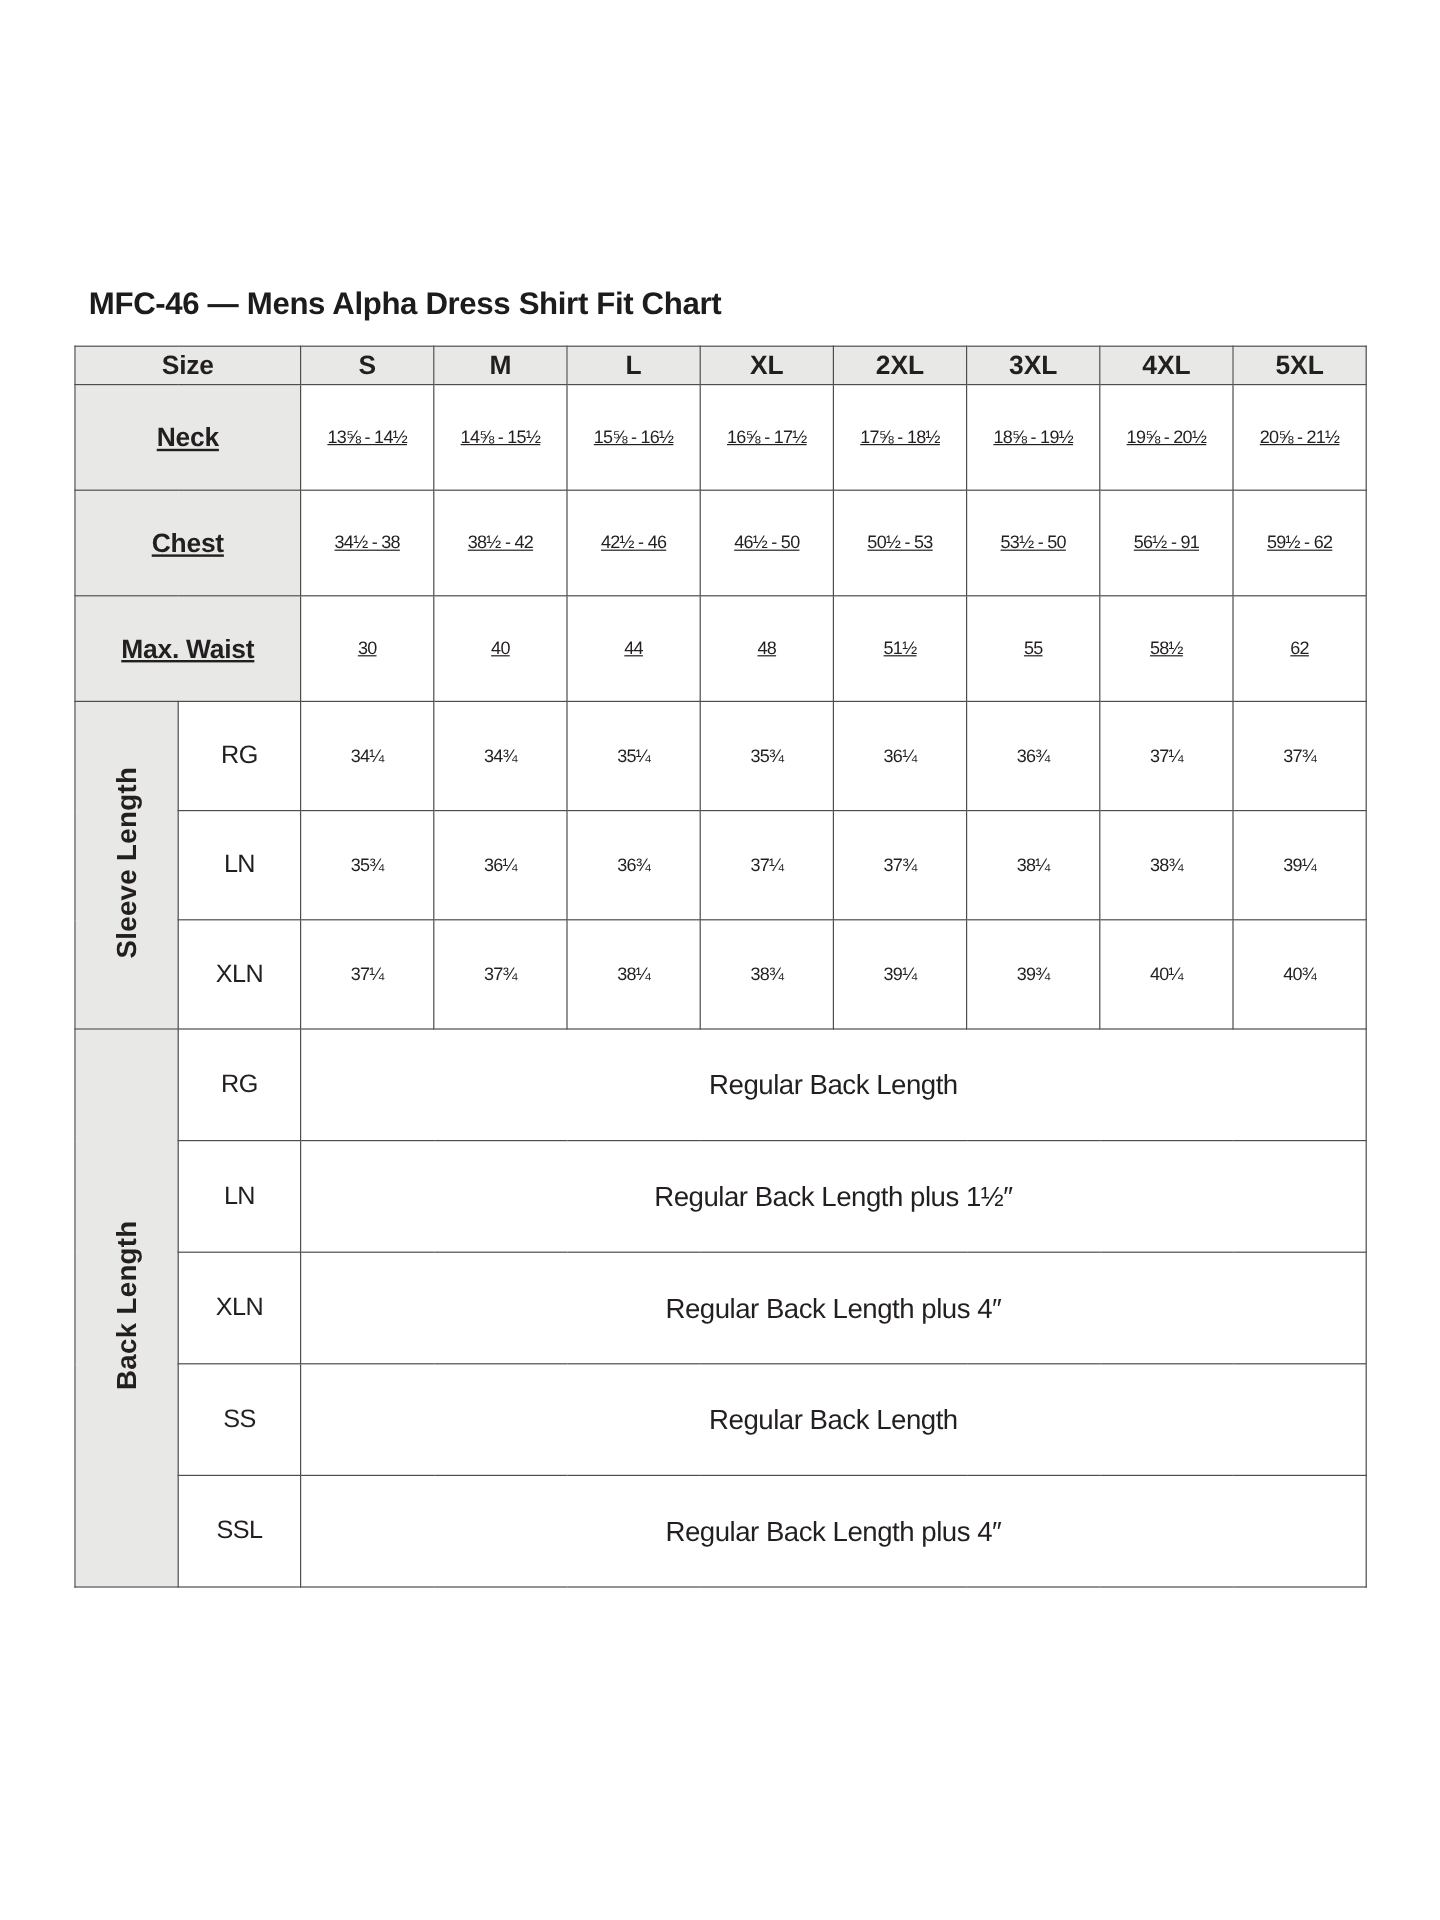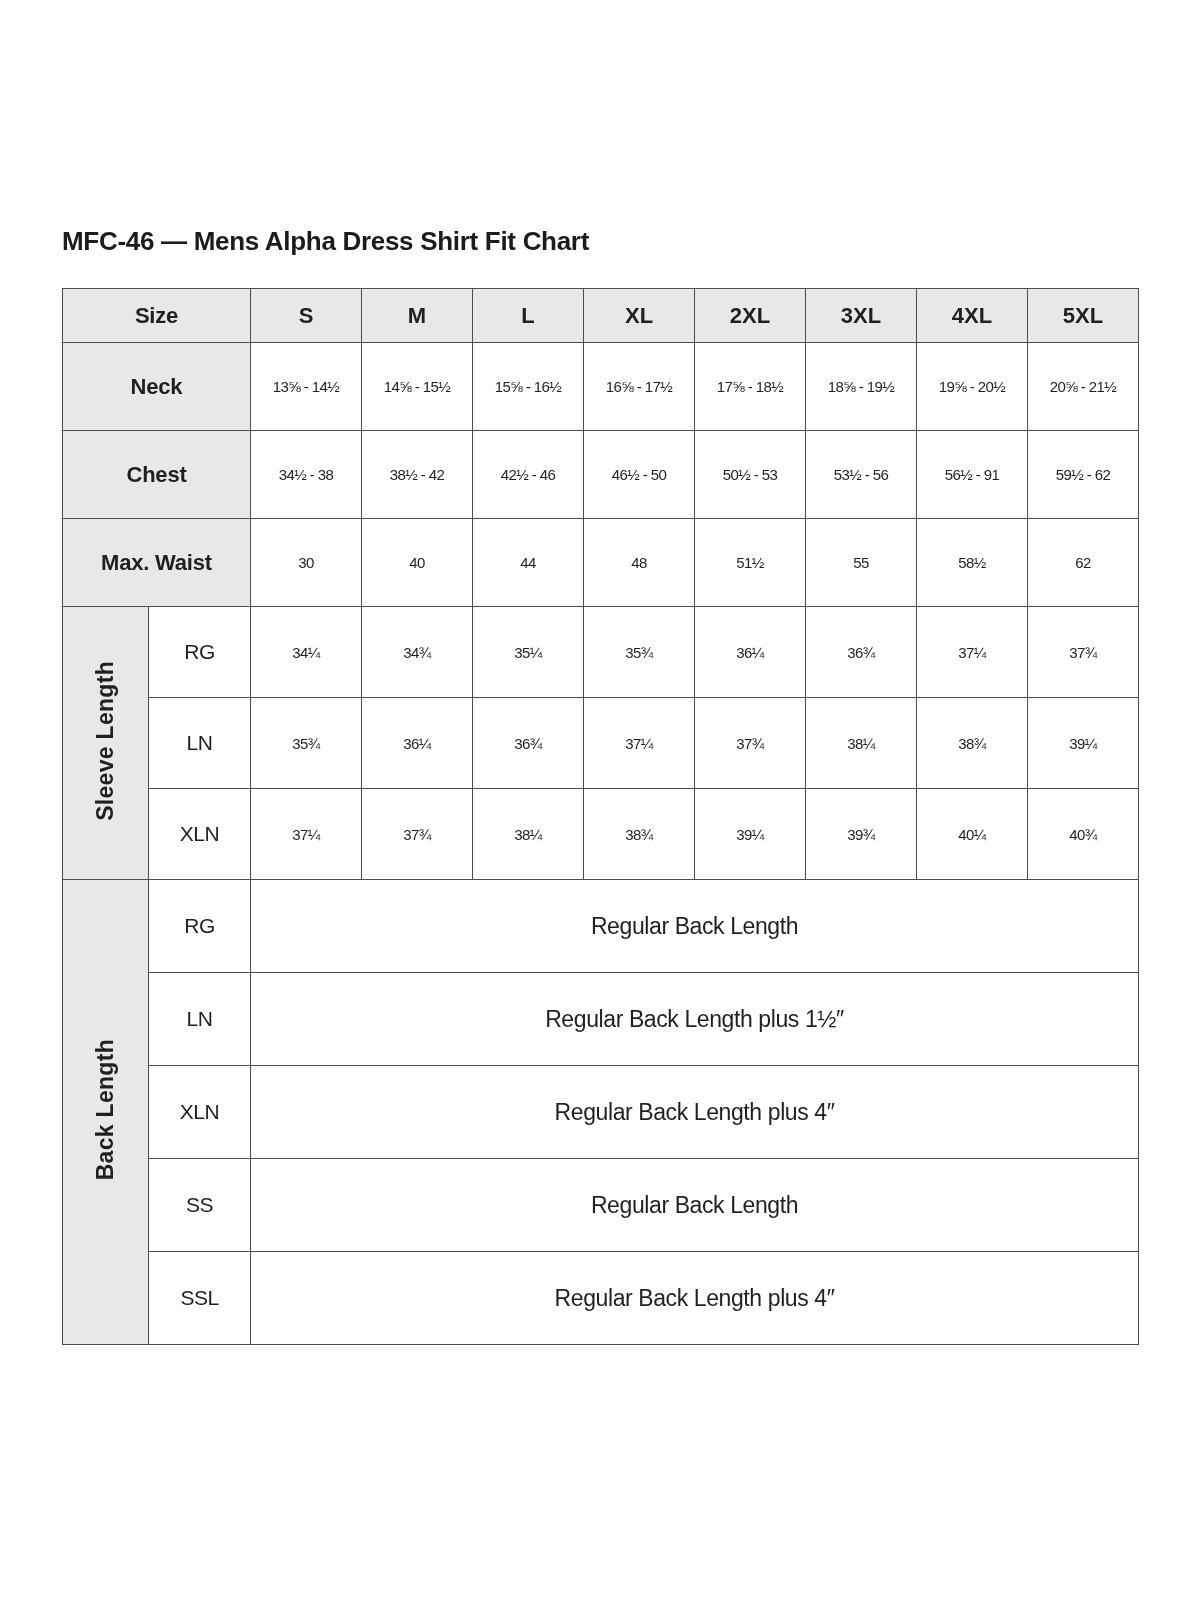--- a/index.html
+++ b/index.html
@@ -13,21 +13,21 @@
     position: relative;
     width: 1200px;
     height: 1600px;
     background: #ffffff;
     overflow: hidden;
   }
   .title {
     position: absolute;
     left: 62px;
     top: 226px;
-    margin: 0;
+    margin: 12px;
     font-size: 26px;
     font-weight: bold;
     letter-spacing: -0.3px;
     color: #1c1c1c;
     white-space: nowrap;
   }
   table.fit-chart {
     position: absolute;
     left: 62px;
     top: 288px;
@@ -35,22 +35,22 @@
     border-collapse: collapse;
     table-layout: fixed;
   }
   table.fit-chart td {
     border: 1.5px solid #4d4d4d;
     text-align: center;
     vertical-align: middle;
     padding: 0;
     overflow: hidden;
   }
-  tr.r-hdr  { height: 54px; }
-  tr.r-meas { height: 88px; }
+  tr.r-hdr  { height: 32px; }
+  tr.r-meas { height: 88px; text-decoration: underline; }
   tr.r-slv  { height: 91px; }
   tr.r-back { height: 93px; }
   td.lbl {
     background: #e8e8e7;
     font-size: 22px;
     font-weight: bold;
     letter-spacing: -0.2px;
   }
   td.hdr {
     background: #e8e8e7;
@@ -132,21 +132,21 @@
       <td class="val">20⅝ - 21½</td>
     </tr>
 
     <tr class="r-meas">
       <td colspan="2" class="lbl">Chest</td>
       <td class="val">34½ - 38</td>
       <td class="val">38½ - 42</td>
       <td class="val">42½ - 46</td>
       <td class="val">46½ - 50</td>
       <td class="val">50½ - 53</td>
-      <td class="val">53½ - 56</td>
+      <td class="val">53½ - 50</td>
       <td class="val">56½ - 91</td>
       <td class="val">59½ - 62</td>
     </tr>
 
     <tr class="r-meas">
       <td colspan="2" class="lbl">Max. Waist</td>
       <td class="val">30</td>
       <td class="val">40</td>
       <td class="val">44</td>
       <td class="val">48</td>

